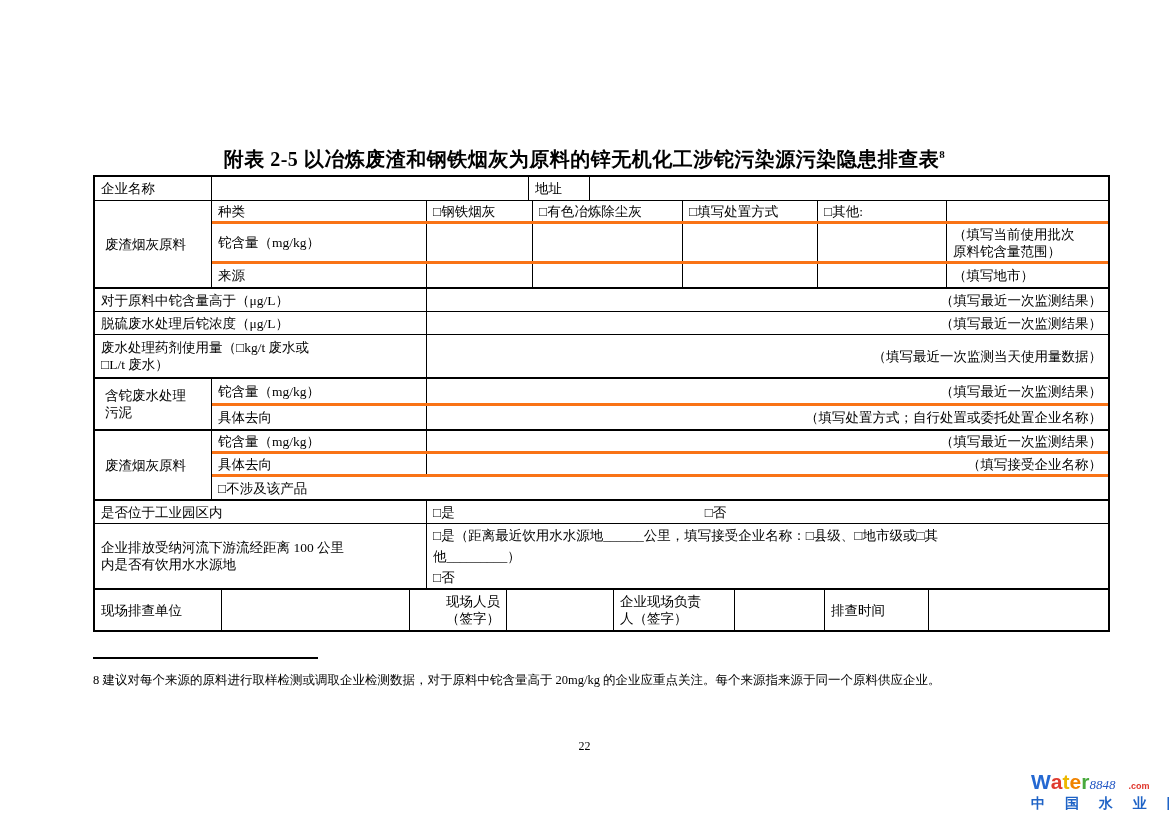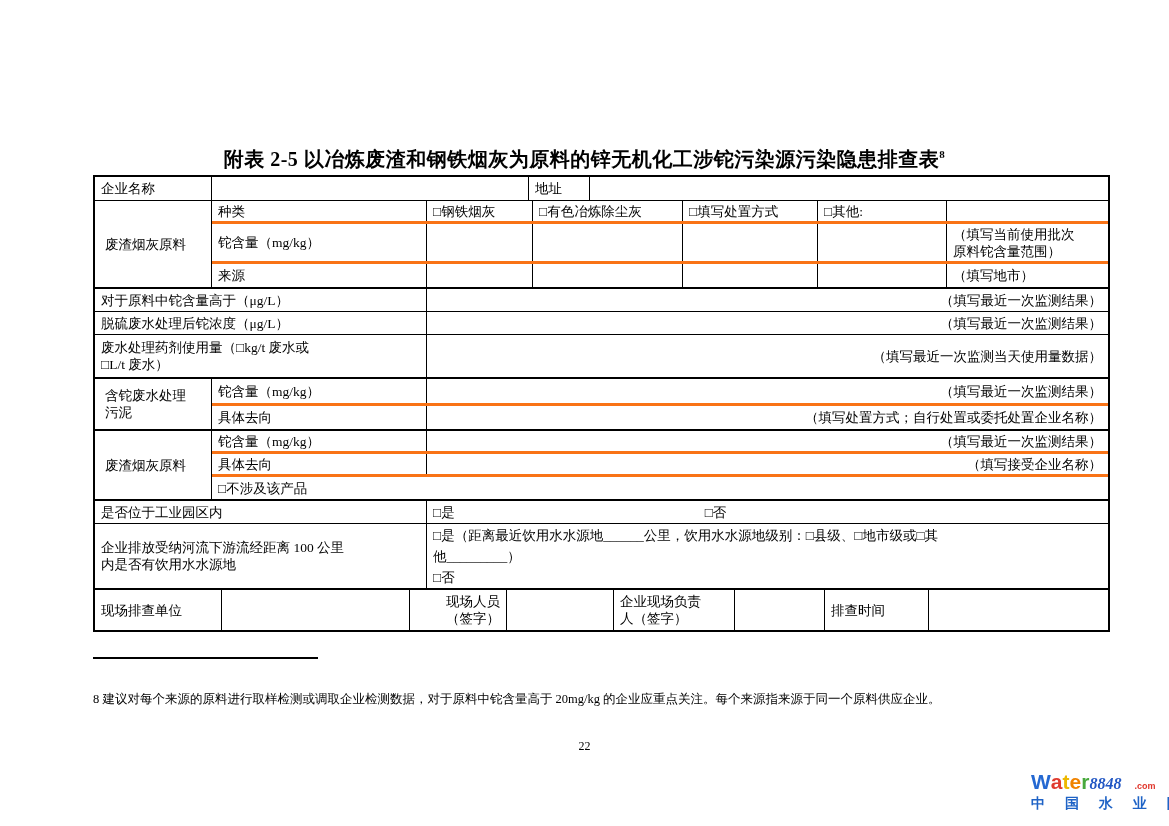--- a/index.html
+++ b/index.html
@@ -54,35 +54,35 @@
   .h22{height:22px}.h23{height:23px}.h24{height:24px}.h27{height:27px}
   .h40{height:40px}.h44{height:44px}.h66{height:66px}
 
   .lines div{line-height:17px;}
   .park-no{margin-left:250px;}
   .river-lines div{line-height:21px;}
 
   
   .footnote-rule{position:absolute;left:93px;top:657px;width:225px;height:2px;background:#000;}
   .footnote{
-    position:absolute;left:93px;top:691px;width:1017px;
+    position:absolute;left:93px;top:672px;width:1017px;
     font-size:12.5px;line-height:17px;
   }
 
   
   .page-number{position:absolute;top:739px;left:0;width:100%;text-align:center;font-size:12px;}
 
   
   .logo{
     position:absolute;left:1031px;top:771px;width:138px;
     font-family:"Liberation Sans","DejaVu Sans",sans-serif;line-height:1;
   }
   .logo-line1{white-space:nowrap;display:flex;align-items:baseline;}
   .logo-letter{font-size:21px;font-weight:bold;}
-  .logo-number{font-size:16px;font-weight:bold;font-style:italic;font-family:"Liberation Serif","DejaVu Serif",serif;}
+  .logo-number{font-size:13px;font-weight:normal;font-style:italic;font-family:"Liberation Serif","DejaVu Serif",serif;}
   .logo-tld{font-size:9px;font-weight:bold;margin-left:13px;}
   .logo-line2{margin-top:4px;font-size:14px;font-weight:bold;letter-spacing:8px;white-space:nowrap;}
 </style>
 </head>
 <body>
 
 <div class="page">
 
   <div class="doc-title"><span>附表 2-5 以冶炼废渣和钢铁烟灰为原料的锌无机化工涉铊污染源污染隐患排查表</span><sup>8</sup></div>
 
@@ -185,21 +185,21 @@
         <span class="park-no">□否</span>
       </div>
     </div>
 
     <div class="r h66 bb2">
       <div class="c wC1 col lines">
         <div>企业排放受纳河流下游流经距离 100 公里</div>
         <div>内是否有饮用水水源地</div>
       </div>
       <div class="c grow nb col river-lines">
-        <div>□是（距离最近饮用水水源地______公里，饮用水水源地级别：□县级、□地市级或□其</div>
+        <div>□是（距离最近饮用水水源地______公里，填写接受企业名称：□县级、□地市级或□其</div>
         <div>他_________）</div>
         <div>□否</div>
       </div>
     </div>
 
     <div class="r h40" style="border-bottom:none;">
       <div class="c wH1">现场排查单位</div>
       <div class="c wH2"></div>
       <div class="c wH3 col center lines">
         <div>现场人员</div>

